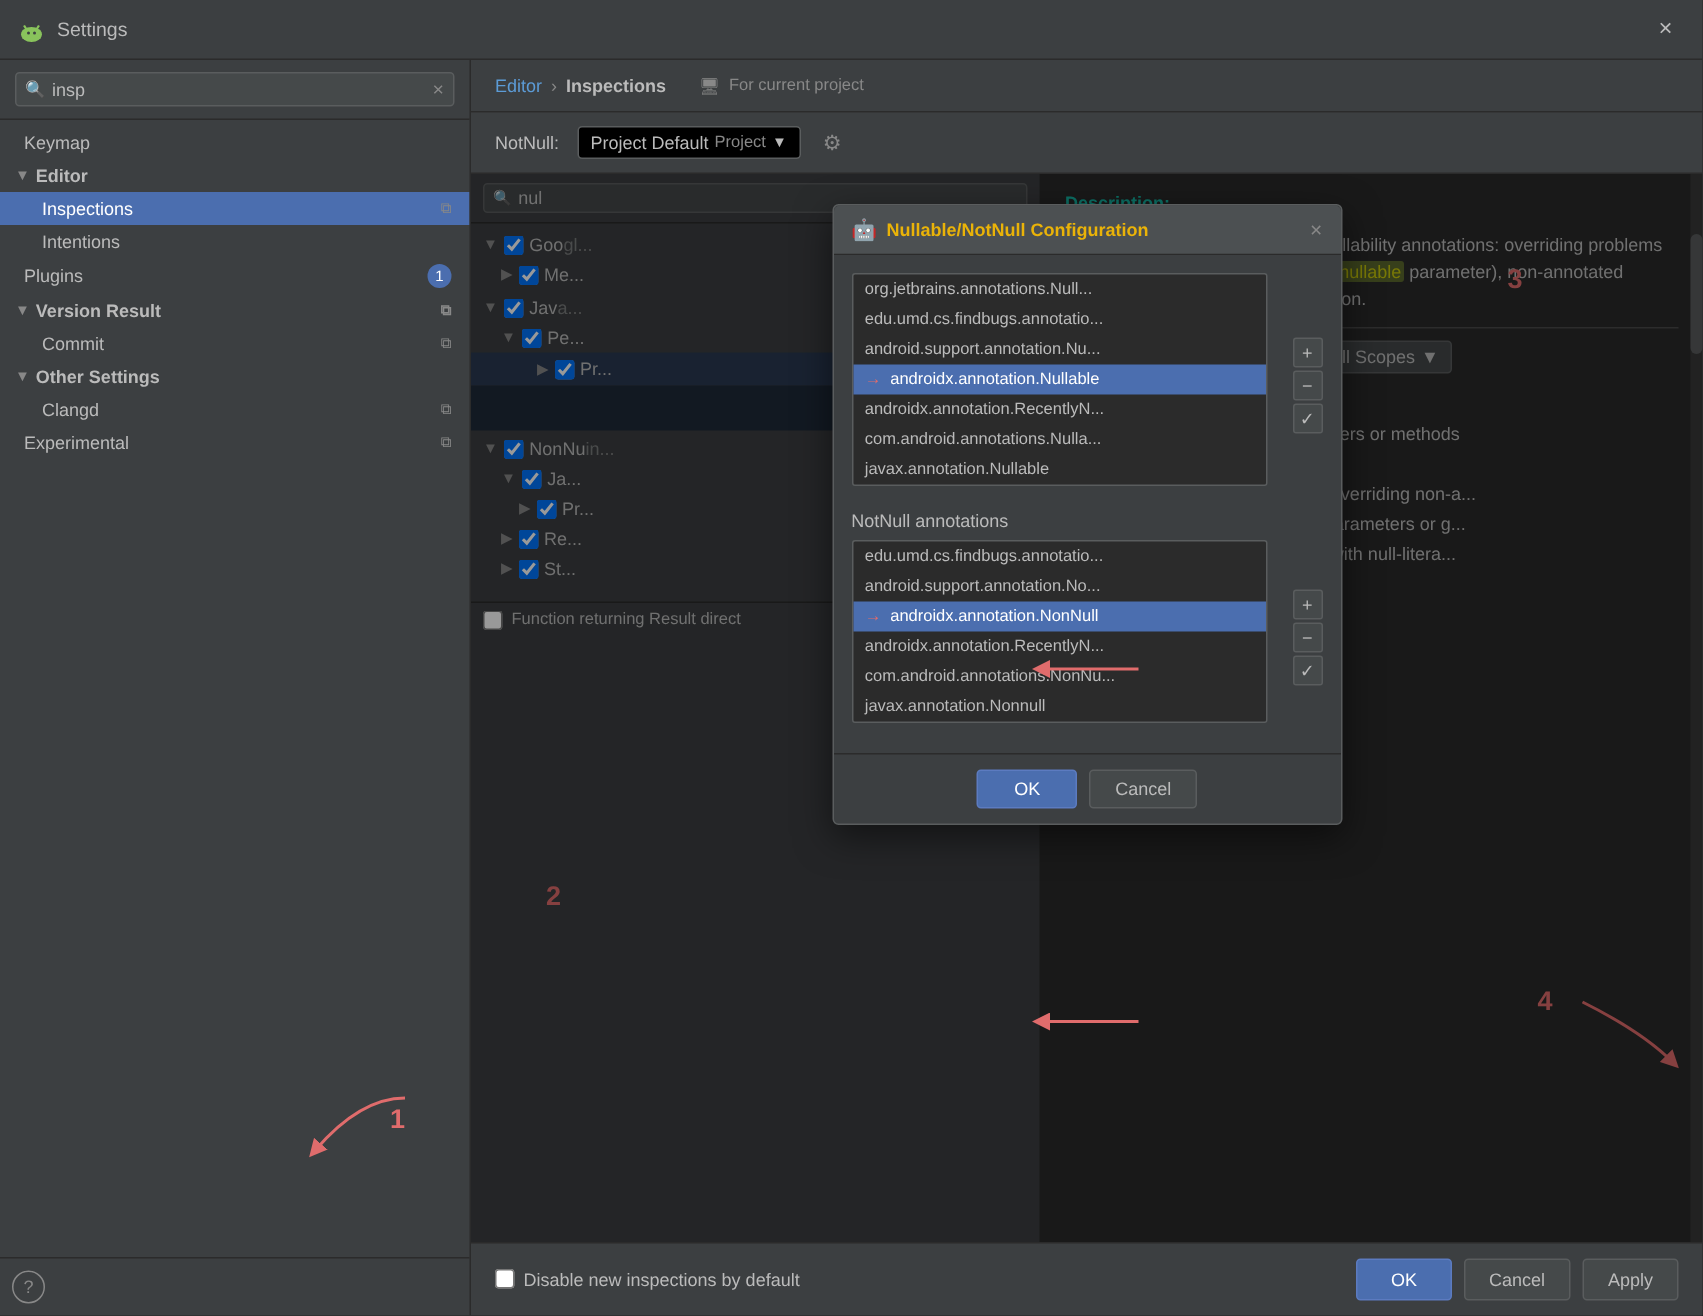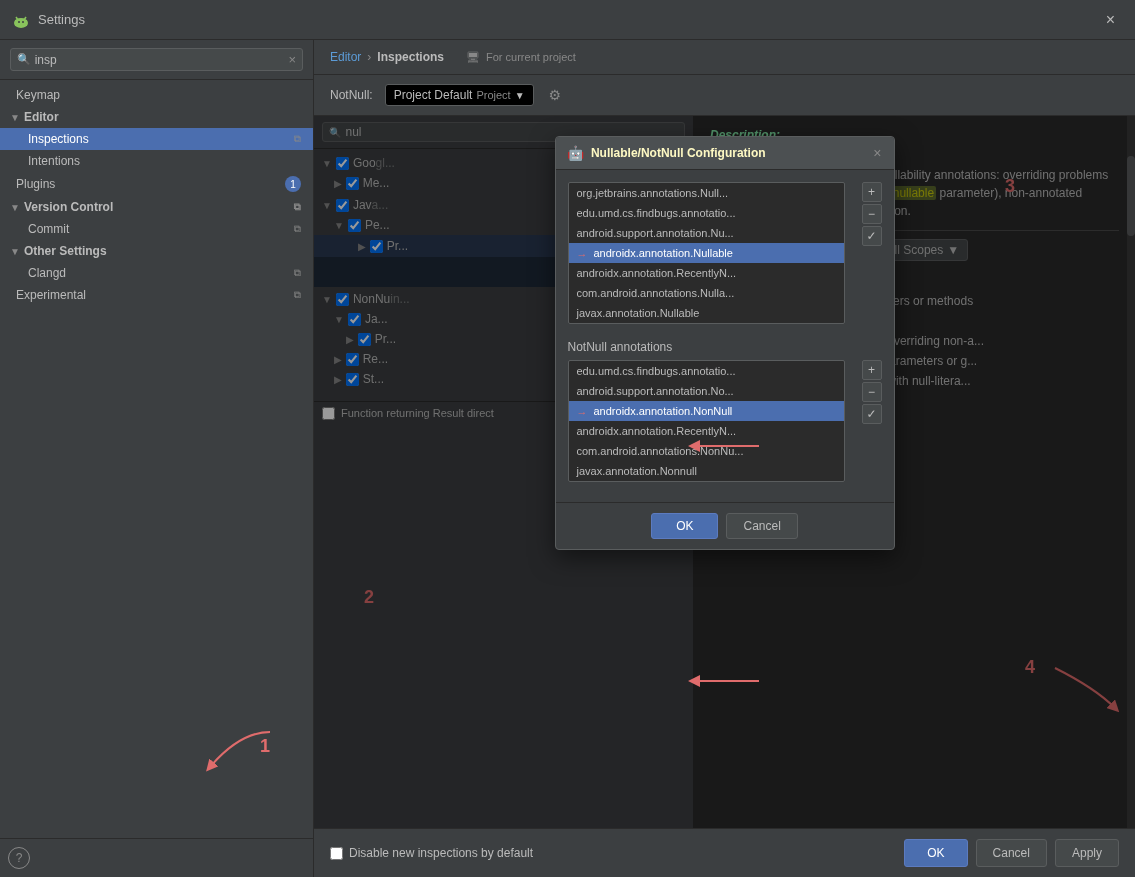--- a/index.html
+++ b/index.html
@@ -223,21 +223,21 @@
     }
     .insp-group .arrow { margin-right: 4px; font-size: 10px; color: #888; }
     .insp-group.indent1 { padding-left: 20px; }
     .insp-group.indent2 { padding-left: 32px; }
     .description-panel {
       flex: 1;
       padding: 12px 16px;
       overflow-y: auto;
       background: #2b2b2b;
     }
-    .desc-title { color: #86efac; font-weight: bold; margin-bottom: 24px; font-style: italic; }
+    .desc-title { color: #14b8a6; font-weight: bold; margin-bottom: 12px; }
     .desc-text { color: #bbbbbb; font-size: 12px; line-height: 1.5; }
     .desc-text .highlight { background: #5c6a2e; color: #c8c80a; border-radius: 2px; padding: 0 2px; }
     .severity-row {
       display: flex;
       align-items: center;
       gap: 8px;
       margin-top: 10px;
       padding-top: 8px;
       border-top: 1px solid #4a4a4a;
     }
@@ -288,21 +288,21 @@
       padding: 10px 16px;
       background: #3c3f41;
       border-top: 1px solid #2b2b2b;
       display: flex;
       align-items: center;
       justify-content: space-between;
       flex-shrink: 0;
     }
     .bottom-left { display: flex; align-items: center; gap: 8px; }
     .bottom-right { display: flex; align-items: center; gap: 8px; }
-    .bottom-checkbox { display: flex; align-items: center; gap: 6px; color: #bbbbbb; }
+    .bottom-checkbox { display: flex; align-items: flex-start; gap: 6px; color: #bbbbbb; }
     .bottom-checkbox input { accent-color: #4b6eaf; }
     .btn-ok {
       background: #4b6eaf;
       border: 1px solid #5c7bc0;
       border-radius: 3px;
       color: #ffffff;
       padding: 6px 22px;
       cursor: pointer;
       font-size: 12px;
     }
@@ -346,21 +346,21 @@
     .modal-title-bar {
       background: #4c5052;
       border-bottom: 1px solid #2b2b2b;
       padding: 8px 12px;
       display: flex;
       align-items: center;
       justify-content: space-between;
       border-radius: 4px 4px 0 0;
     }
     .modal-title-icon { color: #89c35c; margin-right: 6px; font-size: 14px; }
-    .modal-title-text { color: #fef9c3; font-size: 12px; font-weight: bold; }
+    .modal-title-text { color: #eab308; font-size: 12px; font-weight: bold; }
     .modal-close { color: #888; cursor: pointer; font-size: 14px; }
     .modal-body { padding: 12px; }
     .modal-section-title { color: #bbbbbb; margin-bottom: 6px; font-size: 12px; }
     .annotation-list {
       border: 1px solid #5a5d5e;
       background: #2b2b2b;
       border-radius: 2px;
       margin-bottom: 8px;
     }
     .annotation-item {
@@ -370,20 +370,21 @@
       cursor: pointer;
       display: flex;
       align-items: center;
       gap: 4px;
     }
     .annotation-item.selected { background: #4b6eaf; color: #fff; }
     .annotation-item .arrow-indicator { color: #e06c6c; margin-right: 2px; font-size: 11px; }
     .annotation-list-with-buttons {
       display: flex;
       gap: 17px;
+      align-items: center;
     }
     .annotation-list-buttons {
       display: flex;
       flex-direction: column;
       gap: 2px;
     }
     .ann-btn {
       background: #45494a;
       border: 1px solid #5a5d5e;
       border-radius: 2px;
@@ -477,21 +478,21 @@
         </div>
         <div class="sidebar-item indent1">
           <span>Intentions</span>
         </div>
         <div class="sidebar-item">
           <span>Plugins</span>
           <span class="copy-icon" style="background:#4b6eaf;color:#fff;border-radius:50%;width:16px;height:16px;display:flex;align-items:center;justify-content:center;font-size:10px;margin-left:auto;">1</span>
         </div>
         <div class="sidebar-item section-header">
           <span class="arrow">▼</span>
-          <span>Version Control</span>
+          <span>Version Result</span>
           <span class="copy-icon">⧉</span>
         </div>
         <div class="sidebar-item indent1">
           <span>Commit</span>
           <span class="copy-icon">⧉</span>
         </div>
         <div class="sidebar-item section-header">
           <span class="arrow">▼</span>
           <span>Other Settings</span>
         </div>

